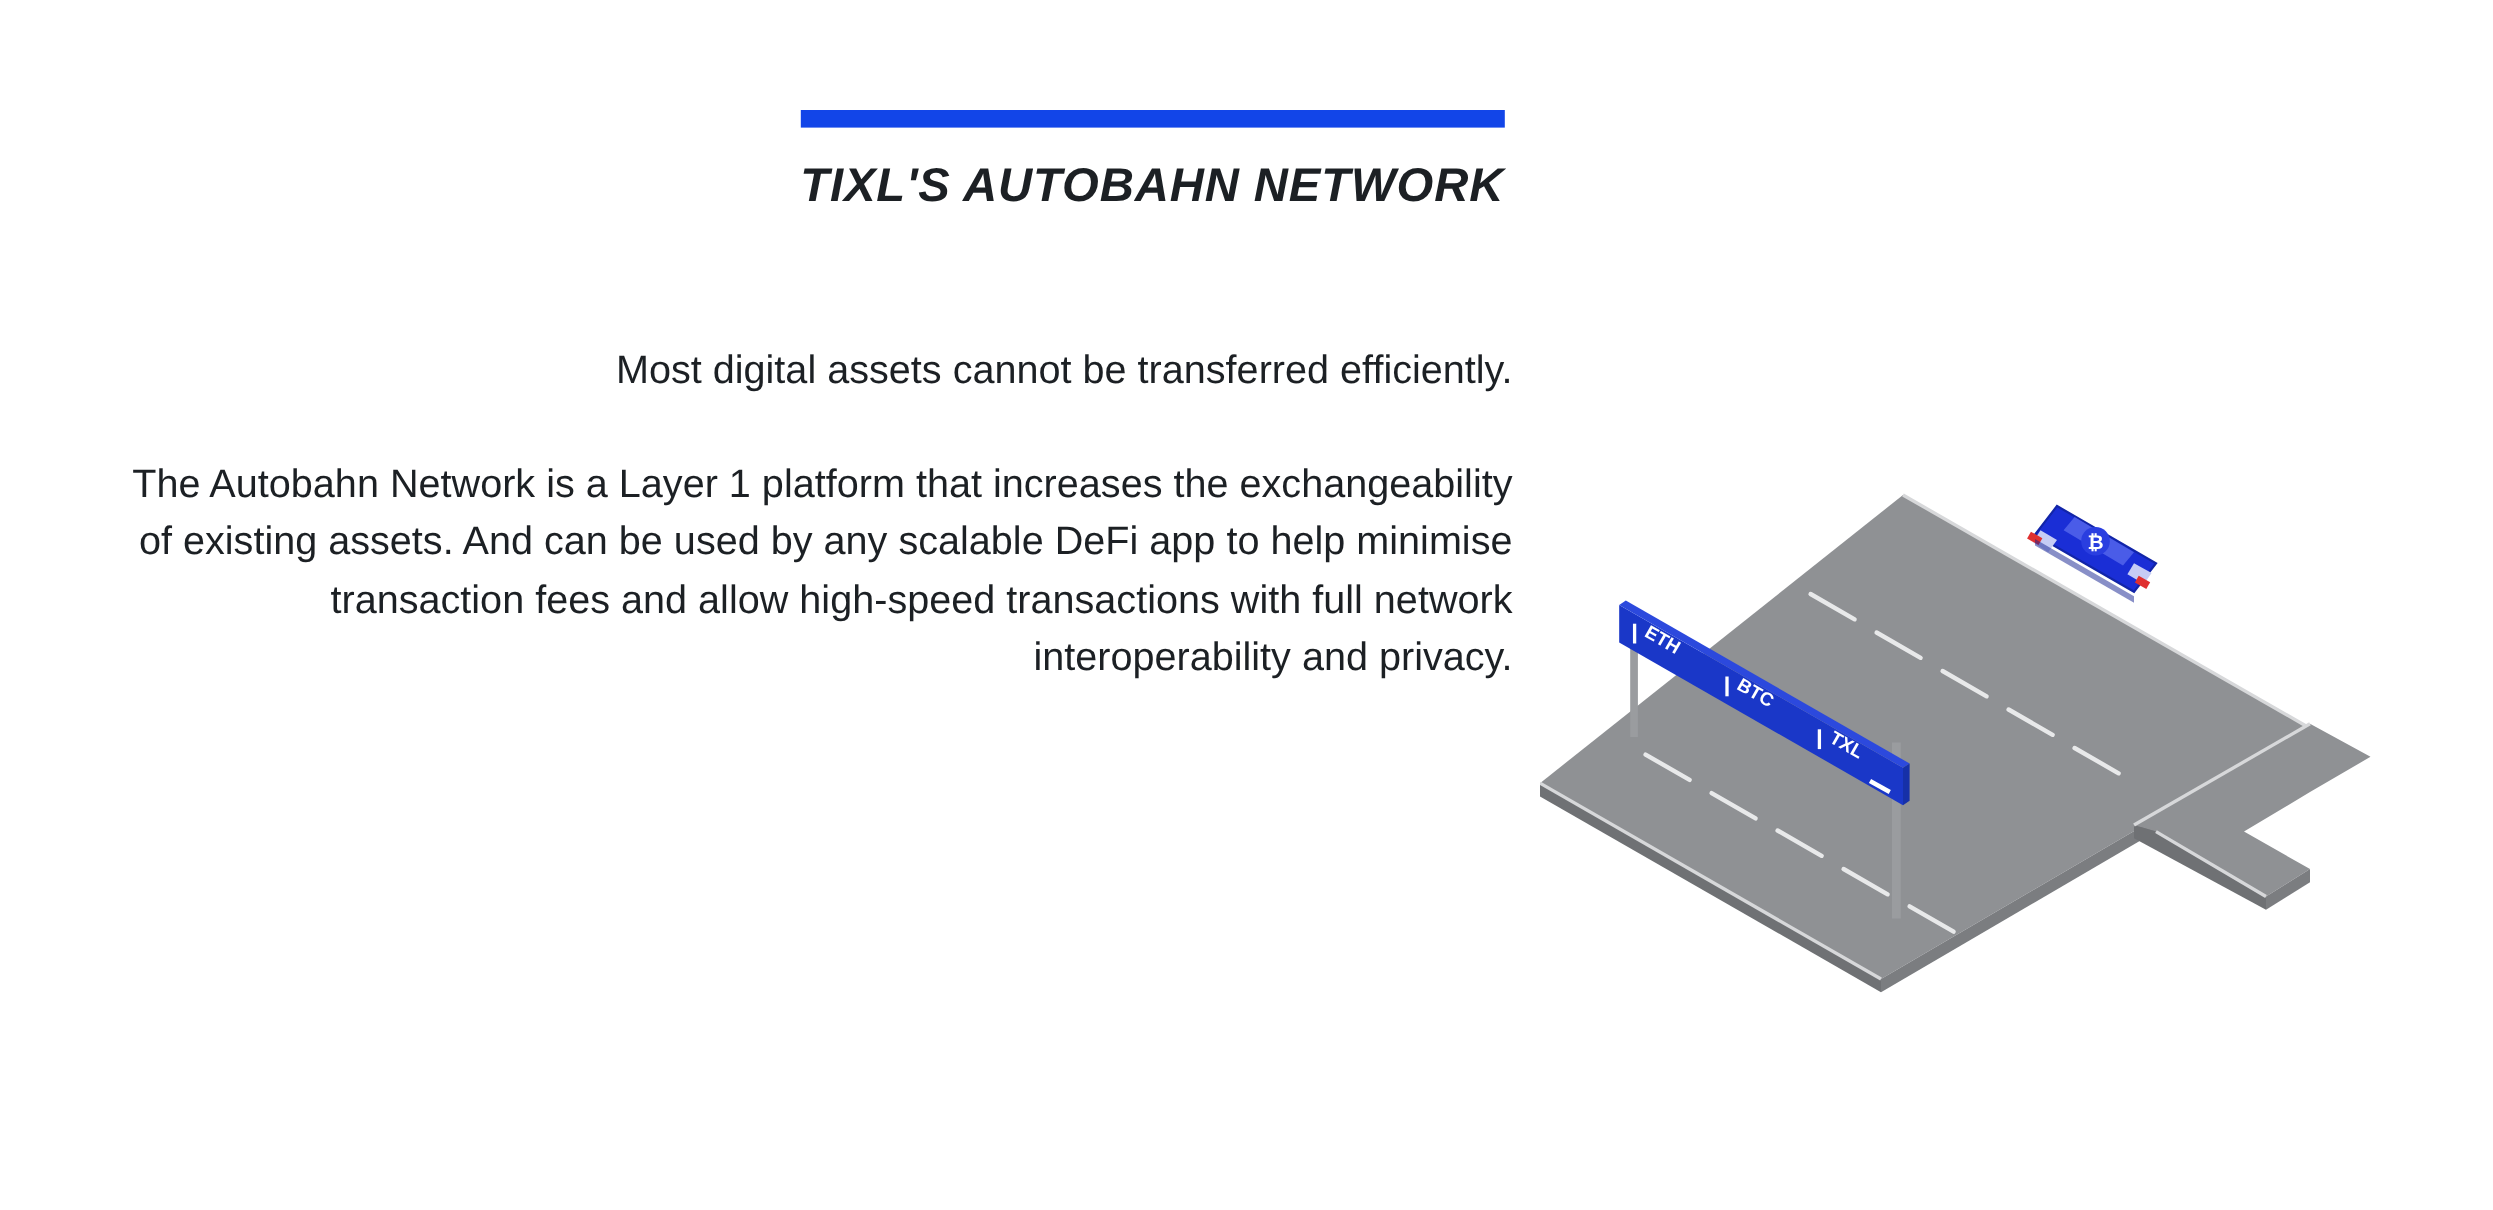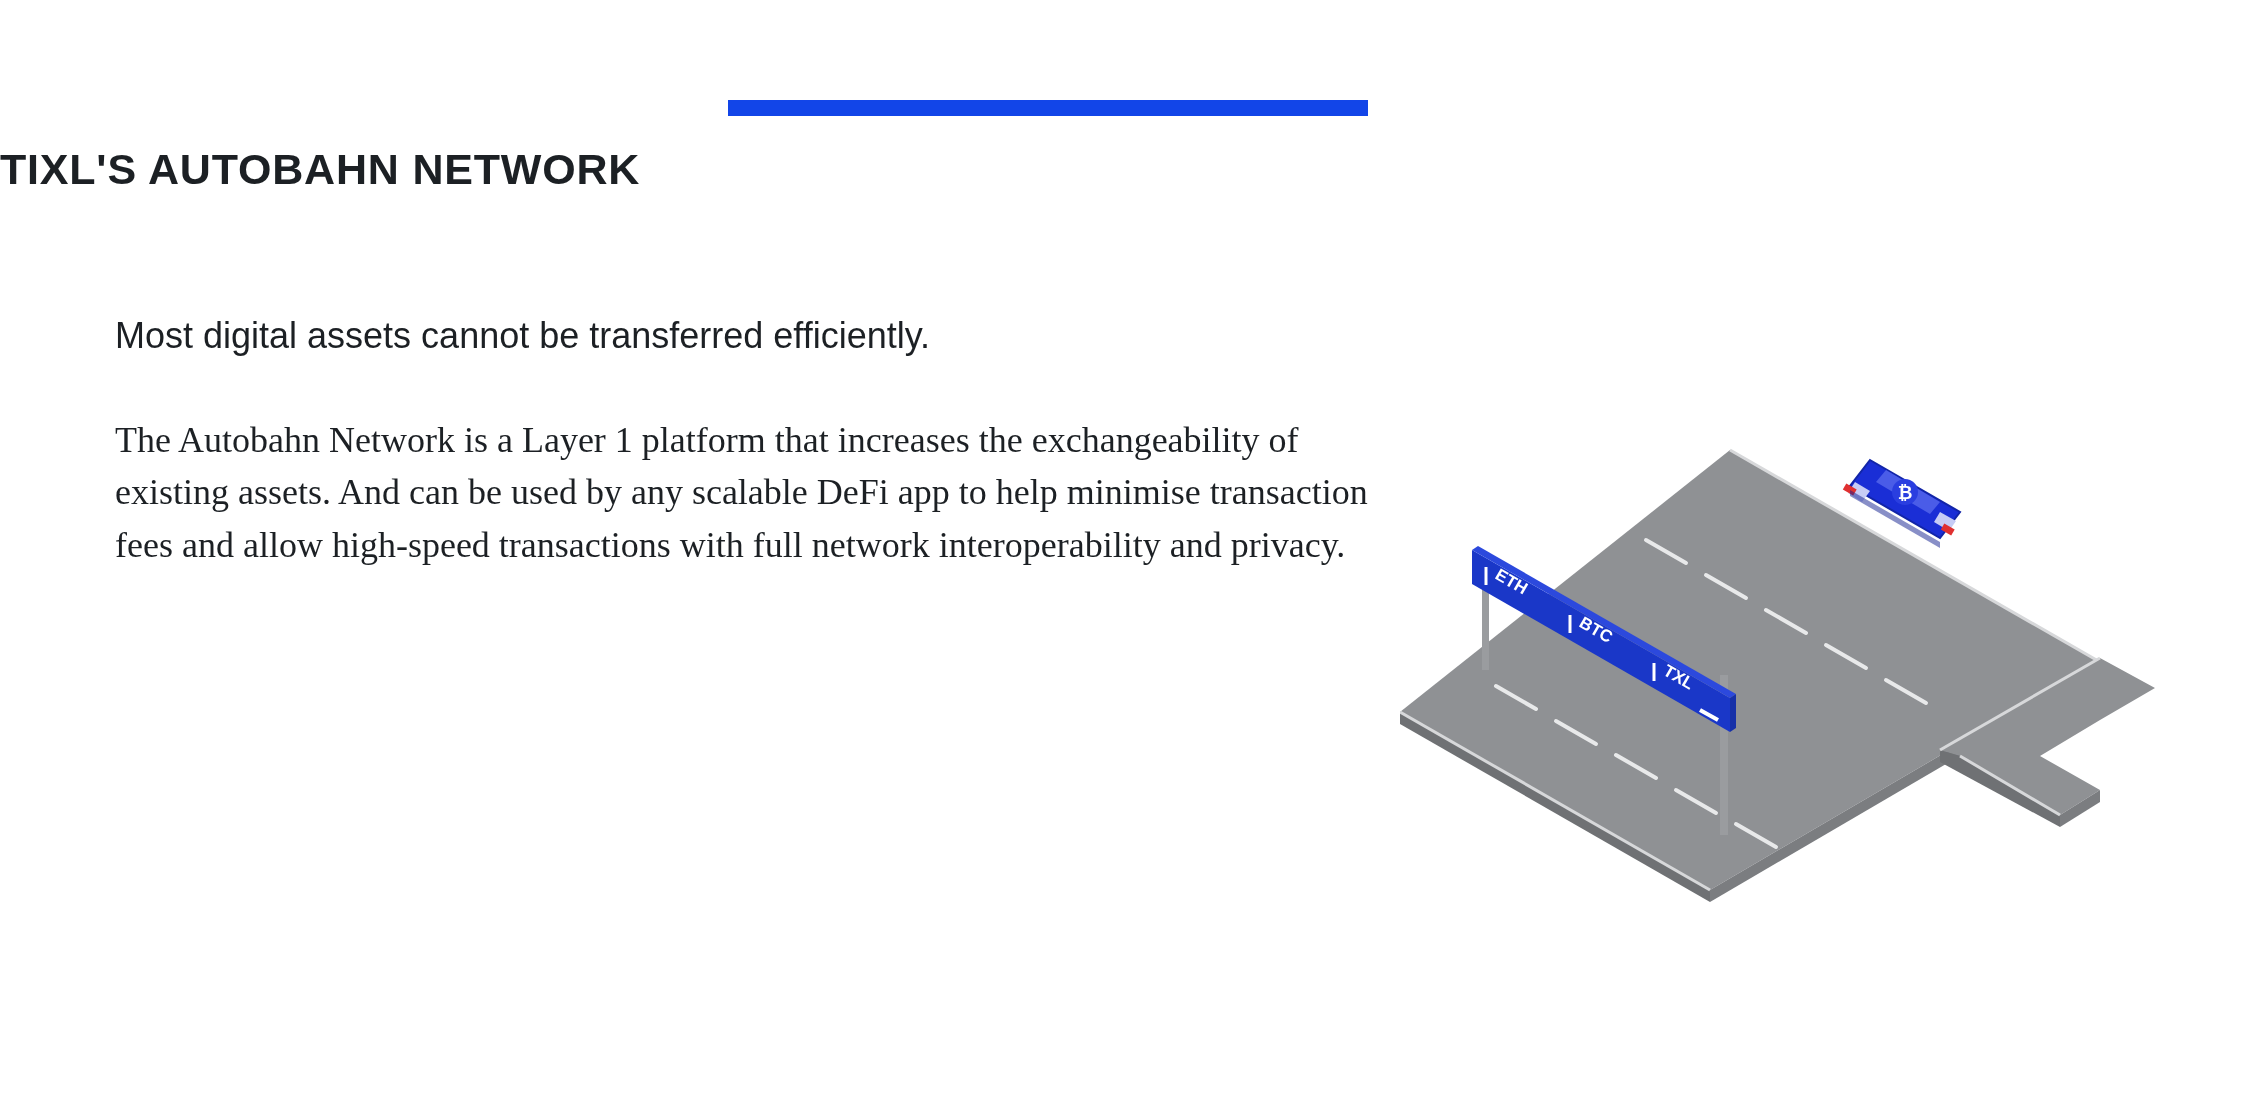--- a/index.html
+++ b/index.html
@@ -21,21 +21,22 @@
     height: 1100px;
     background: #ffffff;
   }
 
   
   .header {
     position: absolute;
     left: 0;
     top: 100px;
     width: 2095px;
-    text-align: left;
+    text-align: center;
+    font-style: italic;
   }
   .accent-bar {
     width: 640px;
     height: 16px;
     background: #1245e8;
     margin: 0 auto 30px auto;
   }
   .title {
     font-size: 43px;
     font-weight: bold;
@@ -51,22 +52,23 @@
     left: 115px;
     top: 310px;
     width: 1300px;
   }
   .para {
     font-size: 36px;
     line-height: 1.45;
     color: #1c2024;
     margin: 0 0 52px 0;
     max-width: 1260px;
+    text-align: right;
   }
-  .para:last-child { margin-bottom: 16px; font-family: Liberation Serif, serif; }
+  .para:last-child { margin-bottom: 16px; }
 
   
   .illustration {
     position: absolute;
     left: 1400px;
     top: 420px;
     width: 760px;
     height: 500px;
   }
   .illustration svg {

